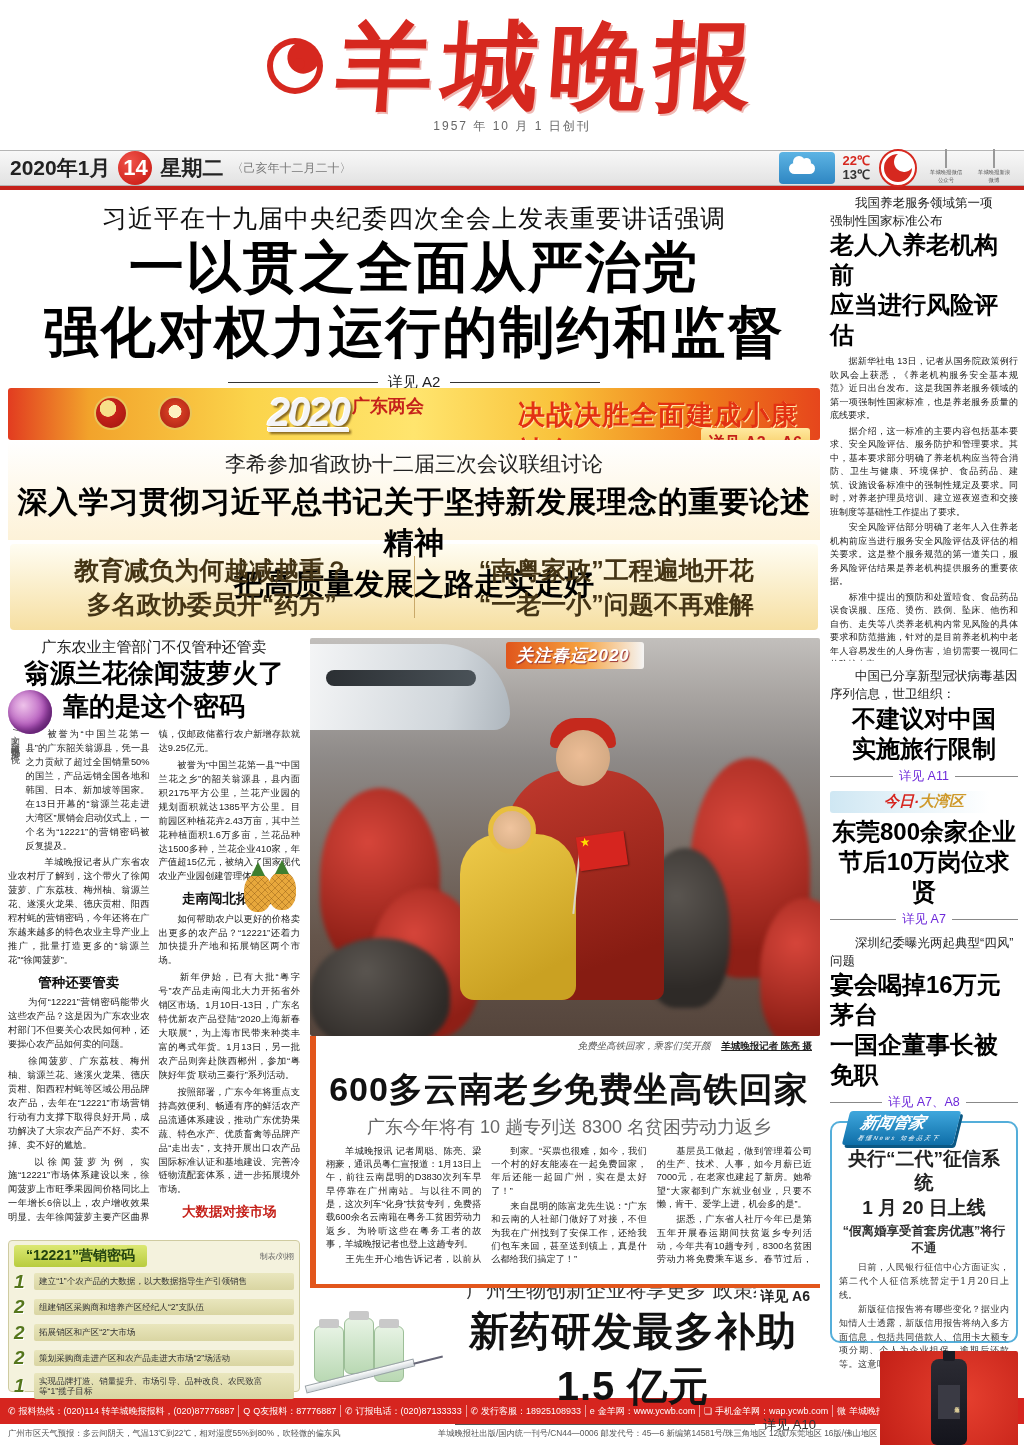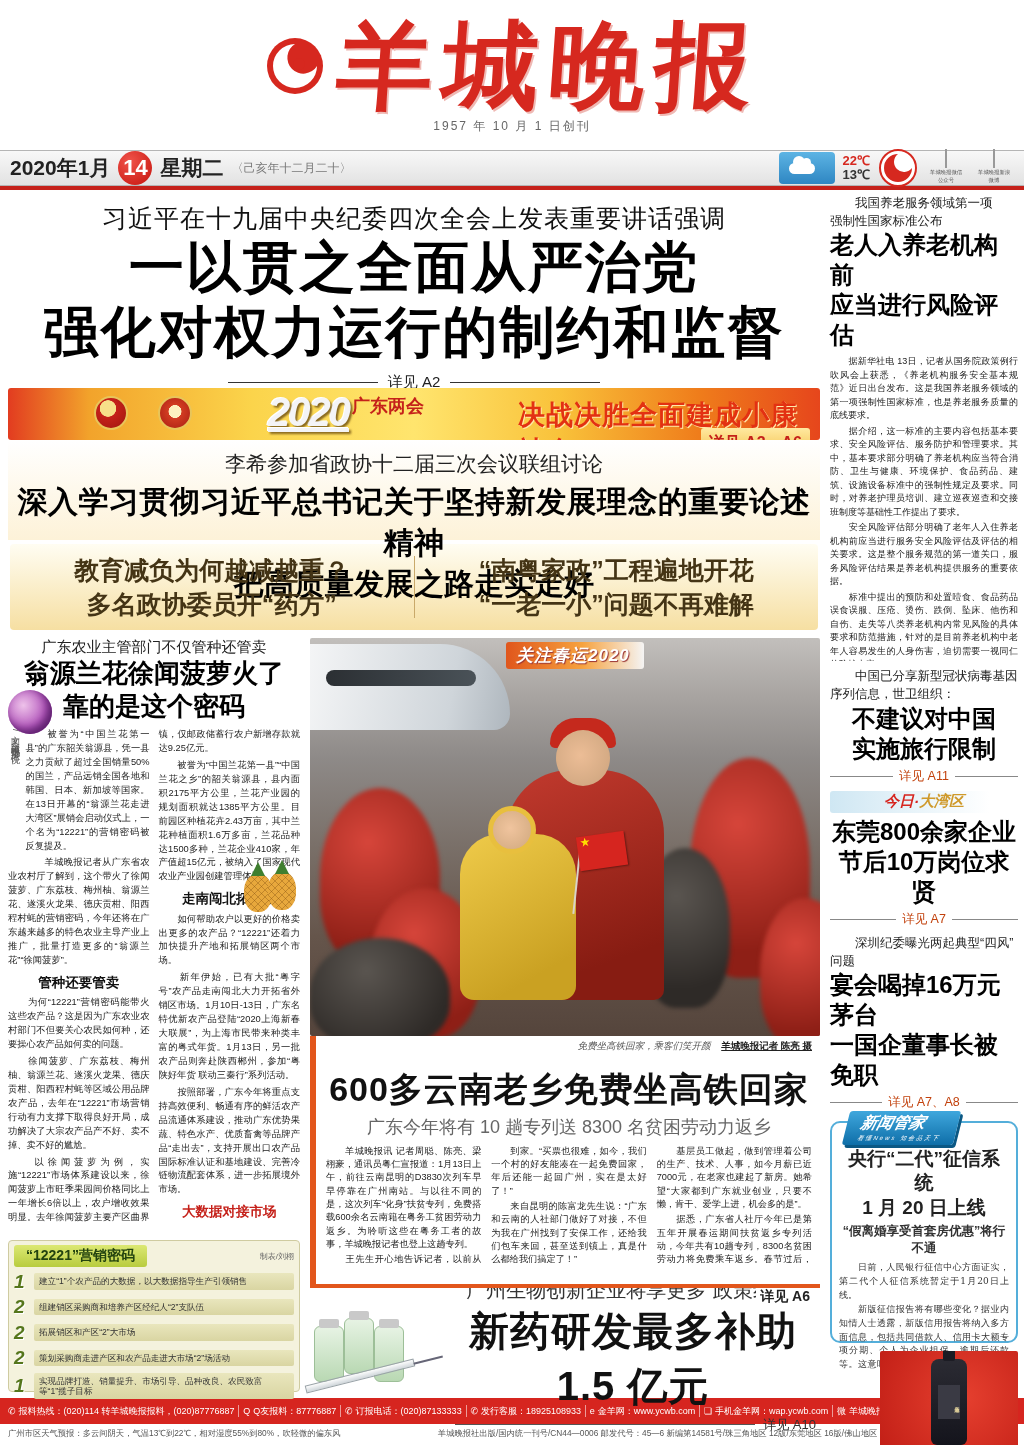--- a/index.html
+++ b/index.html
@@ -167,21 +167,21 @@
   .bio-see .rule { height:1px; background:#555; width:300px; }
   .bio-see .see { font-size:13px; color:#333; }
 
   
   .mod { margin-bottom:6px; }
   .mod .kick { font-size:12.5px; color:#222; line-height:1.45; }
   .mod .bh { text-align:left; font-size:24px; font-weight:900; color:#000; line-height:1.25; }
   .mod .bh.center { text-align:center; }
   .seerow { display:flex; align-items:center; gap:6px; margin:4px 0 2px; }
   .seerow .rule { flex:1; height:1px; background:#888; }
-  .seerow .see { font-size:12.5px; color:#c2410c; }
+  .seerow .see { font-size:12.5px; color:#6d28d9; }
   .elder-body { font-size:9px; line-height:1.5; text-align:justify; color:#222; height:306px; overflow:hidden; margin-top:5px; }
   .elder-body p { margin-bottom:2px; }
 
   .baystrip { height:22px; margin:4px 0 4px; background:linear-gradient(90deg,#cfe7f3,#ffffff 85%); border-radius:3px;
               display:flex; align-items:center; justify-content:center; gap:0; }
   .baystrip .jr { color:#d6251f; font-weight:900; font-style:italic; font-size:15px; }
   .baystrip .dw { color:#cf9a2c; font-weight:900; font-style:italic; font-size:15px; font-family:"DejaVu Serif", serif; }
 
   .guanjia { border:2px solid #54aeda; border-radius:10px; padding:24px 7px 6px; position:relative; margin-top:10px; height:222px; }
   .gj-badge { position:absolute; left:14px; top:-12px; transform:skewX(-14deg); background:linear-gradient(#3fa7dd,#0e6ea8);

